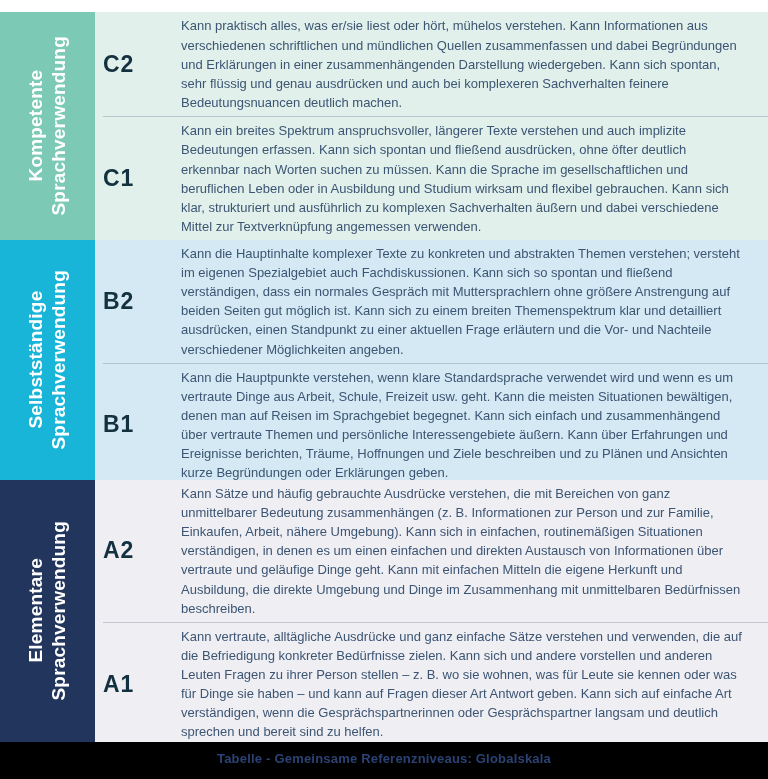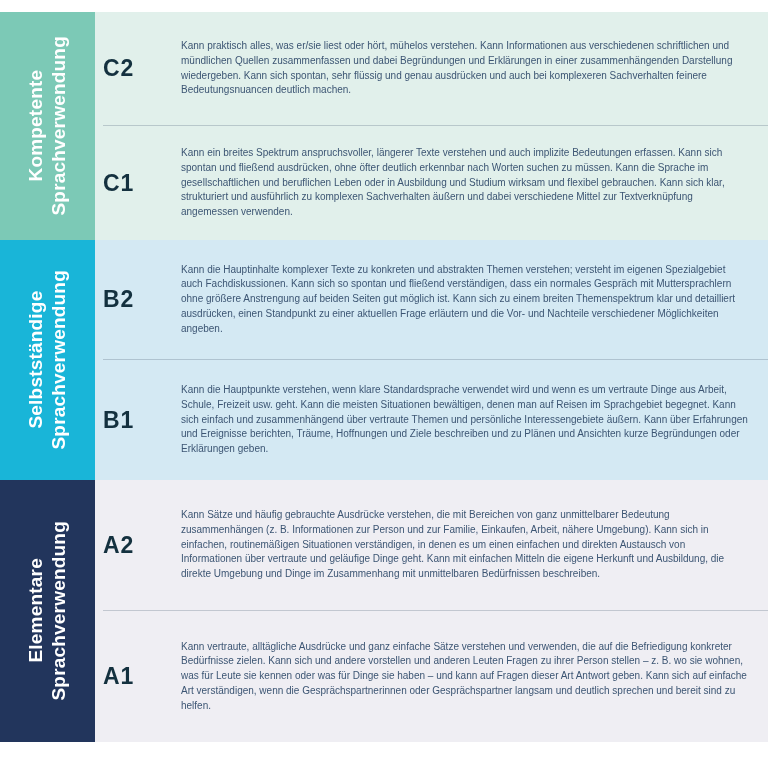--- a/index.html
+++ b/index.html
@@ -92,21 +92,21 @@
     text-align: left;
     font-size: 23px;
     font-weight: bold;
     color: #14313F;
     letter-spacing: 1px;
     font-family: "Liberation Sans", "DejaVu Sans", sans-serif;
   }
 
   .level-desc {
     flex: 1 1 auto;
-    font-size: 10px;
+    font-size: 13px;
     line-height: 1.47;
     color: #3C5573;
     text-align: left;
     padding-right: 6px;
     font-family: "Liberation Sans", "DejaVu Sans", sans-serif;
   }
 
   
   .caption-bar {
     position: absolute;
@@ -180,14 +180,17 @@
         <div class="level-code">A2</div>
         <div class="level-desc">Kann Sätze und häufig gebrauchte Ausdrücke verstehen, die mit Bereichen von ganz unmittelbarer Bedeutung zusammenhängen (z. B. Informationen zur Person und zur Familie, Einkaufen, Arbeit, nähere Umgebung). Kann sich in einfachen, routinemäßigen Situationen verständigen, in denen es um einen einfachen und direkten Austausch von Informationen über vertraute und geläufige Dinge geht. Kann mit einfachen Mitteln die eigene Herkunft und Ausbildung, die direkte Umgebung und Dinge im Zusammenhang mit unmittelbaren Bedürfnissen beschreiben.</div>
       </div>
       <div class="level-row">
         <div class="level-code">A1</div>
         <div class="level-desc">Kann vertraute, alltägliche Ausdrücke und ganz einfache Sätze verstehen und verwenden, die auf die Befriedigung konkreter Bedürfnisse zielen. Kann sich und andere vorstellen und anderen Leuten Fragen zu ihrer Person stellen – z. B. wo sie wohnen, was für Leute sie kennen oder was für Dinge sie haben – und kann auf Fragen dieser Art Antwort geben. Kann sich auf einfache Art verständigen, wenn die Gesprächspartnerinnen oder Gesprächspartner langsam und deutlich sprechen und bereit sind zu helfen.</div>
       </div>
     </div>
   </div>
 
+  <div class="caption-bar">
+    <span class="caption-text">Tabelle - Gemeinsame Referenzniveaus: Globalskala</span>
+  </div>
 
 </div>
 
 </body></html>

